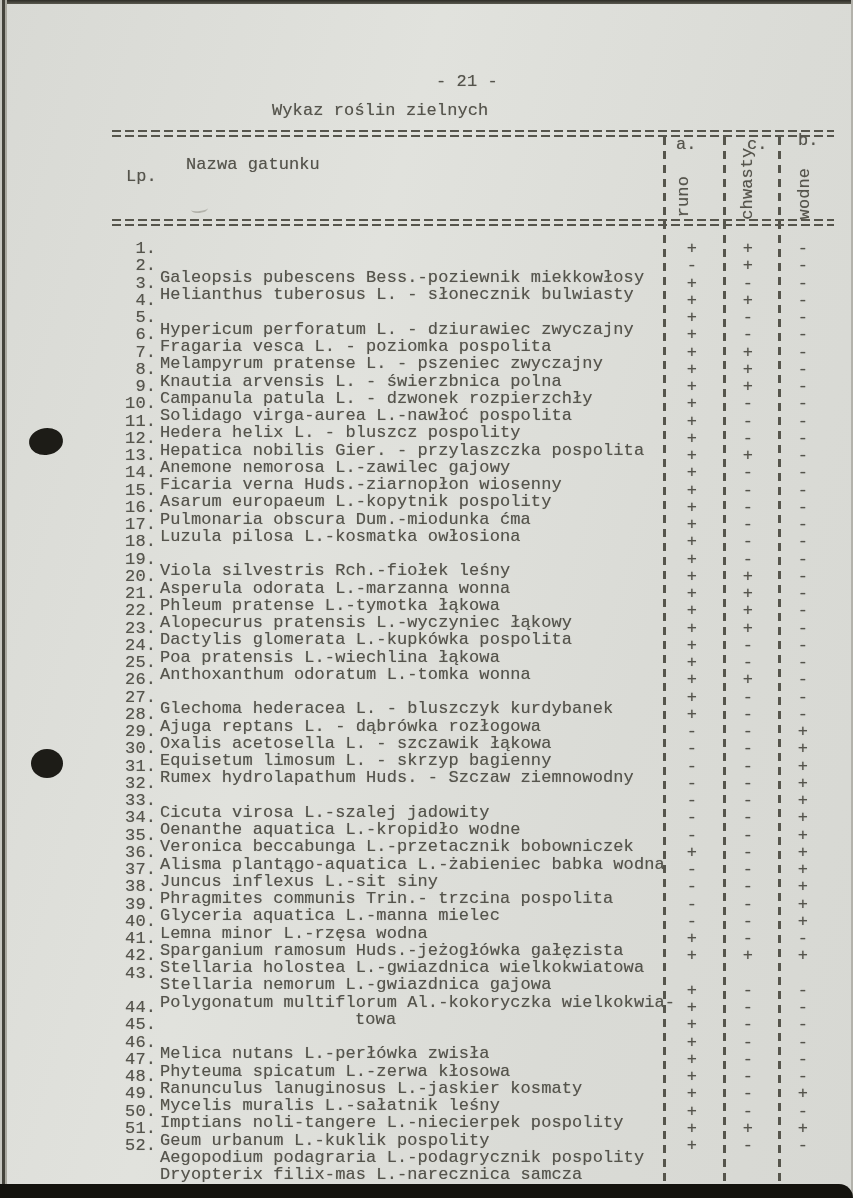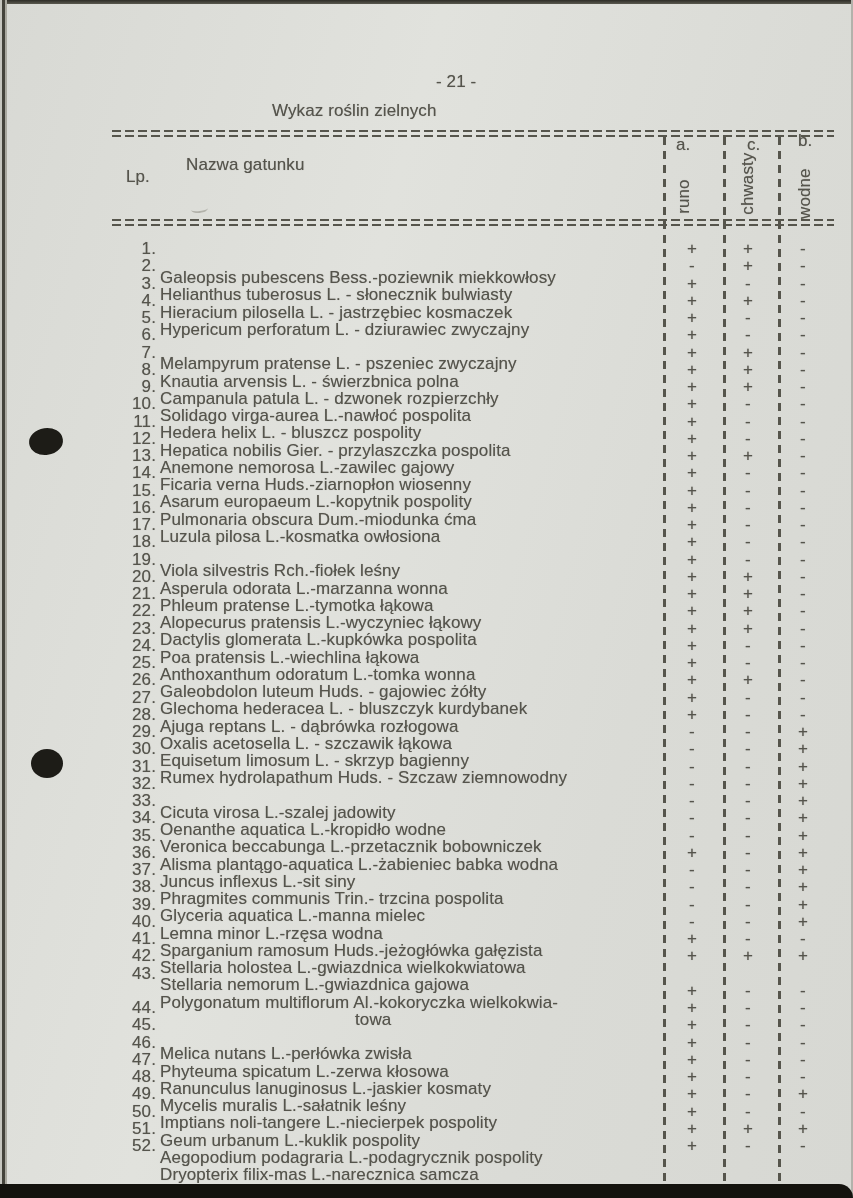--- a/index.html
+++ b/index.html
@@ -1,19 +1,19 @@
 <!DOCTYPE html>
 <html><head>
 <meta charset="utf-8">
 <style>
   html,body{margin:0;padding:0;background:#888;}
   .page{
     position:relative;width:853px;height:1198px;overflow:hidden;
     background:linear-gradient(105deg,#d8d9d4,#e1e2dd 38%,#dadbd6 70%,#d7d8d3);
-    font-family:Liberation Sans, sans-serif;
+    font-family:Liberation Mono, monospace;
     color:#55544c;font-size:17px;line-height:17.25px;letter-spacing:0.1px;
     text-shadow:0 0 .7px rgba(85,84,76,.55);
   }
   
   .edge-top{position:absolute;left:0;top:0;width:100%;height:4px;
     background:linear-gradient(#2e2d27,#5a594f);}
   .edge-left{position:absolute;left:0;top:0;width:7px;height:100%;
     background:linear-gradient(90deg,#c6c6bf 0 2px,#44433b 2px 5px,#a9a89f 5px 7px);}
   .edge-right{position:absolute;right:0;top:0;width:2px;height:100%;background:#b3b2ab;}
   .edge-bottom{position:absolute;left:0;top:1184px;width:853px;height:14px;
@@ -93,43 +93,43 @@
   <div class="col-letter col-letter-c">c.</div>
   <div class="col-letter col-letter-b">b.</div>
 
   <div class="vlabel vlabel-a">runo</div>
   <div class="vlabel vlabel-c">chwasty</div>
   <div class="vlabel vlabel-b">wodne</div>
 
   <div class="rows">
       <div class="line"><span class="num">1.</span><span class="name">Galeopsis pubescens Bess.-poziewnik miekkowłosy</span><span class="mark mark-a">+</span><span class="mark mark-c">+</span><span class="mark mark-b">-</span></div>
       <div class="line"><span class="num">2.</span><span class="name">Helianthus tuberosus L. - słonecznik bulwiasty</span><span class="mark mark-a">-</span><span class="mark mark-c">+</span><span class="mark mark-b">-</span></div>
-      <div class="line"><span class="num">3.</span><span class="name">Hieracium pilosella L. - jastrzębiec kosmaczek</span><span class="mark mark-a">+</span><span class="mark mark-c">-</span><span class="mark mark-b">-</span></div>
+      <div class="line"><span class="num">3.</span><span class="mark mark-a">+</span><span class="mark mark-c">-</span><span class="mark mark-b">-</span></div>
       <div class="line"><span class="num">4.</span><span class="name">Hypericum perforatum L. - dziurawiec zwyczajny</span><span class="mark mark-a">+</span><span class="mark mark-c">+</span><span class="mark mark-b">-</span></div>
-      <div class="line"><span class="num">5.</span><span class="mark mark-a">+</span><span class="mark mark-c">-</span><span class="mark mark-b">-</span></div>
+      <div class="line"><span class="num">5.</span><span class="name">Fragaria vesca L. - poziomka pospolita</span><span class="mark mark-a">+</span><span class="mark mark-c">-</span><span class="mark mark-b">-</span></div>
       <div class="line"><span class="num">6.</span><span class="name">Melampyrum pratense L. - pszeniec zwyczajny</span><span class="mark mark-a">+</span><span class="mark mark-c">-</span><span class="mark mark-b">-</span></div>
       <div class="line"><span class="num">7.</span><span class="name">Knautia arvensis L. - świerzbnica polna</span><span class="mark mark-a">+</span><span class="mark mark-c">+</span><span class="mark mark-b">-</span></div>
       <div class="line"><span class="num">8.</span><span class="name">Campanula patula L. - dzwonek rozpierzchły</span><span class="mark mark-a">+</span><span class="mark mark-c">+</span><span class="mark mark-b">-</span></div>
       <div class="line"><span class="num">9.</span><span class="name">Solidago virga-aurea L.-nawłoć pospolita</span><span class="mark mark-a">+</span><span class="mark mark-c">+</span><span class="mark mark-b">-</span></div>
       <div class="line"><span class="num">10.</span><span class="name">Hedera helix L. - bluszcz pospolity</span><span class="mark mark-a">+</span><span class="mark mark-c">-</span><span class="mark mark-b">-</span></div>
       <div class="line"><span class="num">11.</span><span class="name">Hepatica nobilis Gier. - przylaszczka pospolita</span><span class="mark mark-a">+</span><span class="mark mark-c">-</span><span class="mark mark-b">-</span></div>
       <div class="line"><span class="num">12.</span><span class="name">Anemone nemorosa L.-zawilec gajowy</span><span class="mark mark-a">+</span><span class="mark mark-c">-</span><span class="mark mark-b">-</span></div>
       <div class="line"><span class="num">13.</span><span class="name">Ficaria verna Huds.-ziarnopłon wiosenny</span><span class="mark mark-a">+</span><span class="mark mark-c">+</span><span class="mark mark-b">-</span></div>
       <div class="line"><span class="num">14.</span><span class="name">Asarum europaeum L.-kopytnik pospolity</span><span class="mark mark-a">+</span><span class="mark mark-c">-</span><span class="mark mark-b">-</span></div>
       <div class="line"><span class="num">15.</span><span class="name">Pulmonaria obscura Dum.-miodunka ćma</span><span class="mark mark-a">+</span><span class="mark mark-c">-</span><span class="mark mark-b">-</span></div>
       <div class="line"><span class="num">16.</span><span class="name">Luzula pilosa L.-kosmatka owłosiona</span><span class="mark mark-a">+</span><span class="mark mark-c">-</span><span class="mark mark-b">-</span></div>
       <div class="line"><span class="num">17.</span><span class="mark mark-a">+</span><span class="mark mark-c">-</span><span class="mark mark-b">-</span></div>
       <div class="line"><span class="num">18.</span><span class="name">Viola silvestris Rch.-fiołek leśny</span><span class="mark mark-a">+</span><span class="mark mark-c">-</span><span class="mark mark-b">-</span></div>
       <div class="line"><span class="num">19.</span><span class="name">Asperula odorata L.-marzanna wonna</span><span class="mark mark-a">+</span><span class="mark mark-c">-</span><span class="mark mark-b">-</span></div>
       <div class="line"><span class="num">20.</span><span class="name">Phleum pratense L.-tymotka łąkowa</span><span class="mark mark-a">+</span><span class="mark mark-c">+</span><span class="mark mark-b">-</span></div>
       <div class="line"><span class="num">21.</span><span class="name">Alopecurus pratensis L.-wyczyniec łąkowy</span><span class="mark mark-a">+</span><span class="mark mark-c">+</span><span class="mark mark-b">-</span></div>
       <div class="line"><span class="num">22.</span><span class="name">Dactylis glomerata L.-kupkówka pospolita</span><span class="mark mark-a">+</span><span class="mark mark-c">+</span><span class="mark mark-b">-</span></div>
       <div class="line"><span class="num">23.</span><span class="name">Poa pratensis L.-wiechlina łąkowa</span><span class="mark mark-a">+</span><span class="mark mark-c">+</span><span class="mark mark-b">-</span></div>
       <div class="line"><span class="num">24.</span><span class="name">Anthoxanthum odoratum L.-tomka wonna</span><span class="mark mark-a">+</span><span class="mark mark-c">-</span><span class="mark mark-b">-</span></div>
-      <div class="line"><span class="num">25.</span><span class="name">Galeobdolon luteum Huds. - gajowiec żółty</span><span class="mark mark-a">+</span><span class="mark mark-c">-</span><span class="mark mark-b">-</span></div>
+      <div class="line"><span class="num">25.</span><span class="mark mark-a">+</span><span class="mark mark-c">-</span><span class="mark mark-b">-</span></div>
       <div class="line"><span class="num">26.</span><span class="name">Glechoma hederacea L. - bluszczyk kurdybanek</span><span class="mark mark-a">+</span><span class="mark mark-c">+</span><span class="mark mark-b">-</span></div>
       <div class="line"><span class="num">27.</span><span class="name">Ajuga reptans L. - dąbrówka rozłogowa</span><span class="mark mark-a">+</span><span class="mark mark-c">-</span><span class="mark mark-b">-</span></div>
       <div class="line"><span class="num">28.</span><span class="name">Oxalis acetosella L. - szczawik łąkowa</span><span class="mark mark-a">+</span><span class="mark mark-c">-</span><span class="mark mark-b">-</span></div>
       <div class="line"><span class="num">29.</span><span class="name">Equisetum limosum L. - skrzyp bagienny</span><span class="mark mark-a">-</span><span class="mark mark-c">-</span><span class="mark mark-b">+</span></div>
       <div class="line"><span class="num">30.</span><span class="name">Rumex hydrolapathum Huds. - Szczaw ziemnowodny</span><span class="mark mark-a">-</span><span class="mark mark-c">-</span><span class="mark mark-b">+</span></div>
       <div class="line"><span class="num">31.</span><span class="mark mark-a">-</span><span class="mark mark-c">-</span><span class="mark mark-b">+</span></div>
       <div class="line"><span class="num">32.</span><span class="name">Cicuta virosa L.-szalej jadowity</span><span class="mark mark-a">-</span><span class="mark mark-c">-</span><span class="mark mark-b">+</span></div>
       <div class="line"><span class="num">33.</span><span class="name">Oenanthe aquatica L.-kropidło wodne</span><span class="mark mark-a">-</span><span class="mark mark-c">-</span><span class="mark mark-b">+</span></div>
       <div class="line"><span class="num">34.</span><span class="name">Veronica beccabunga L.-przetacznik bobowniczek</span><span class="mark mark-a">-</span><span class="mark mark-c">-</span><span class="mark mark-b">+</span></div>
       <div class="line"><span class="num">35.</span><span class="name">Alisma plantągo-aquatica L.-żabieniec babka wodna</span><span class="mark mark-a">-</span><span class="mark mark-c">-</span><span class="mark mark-b">+</span></div>

